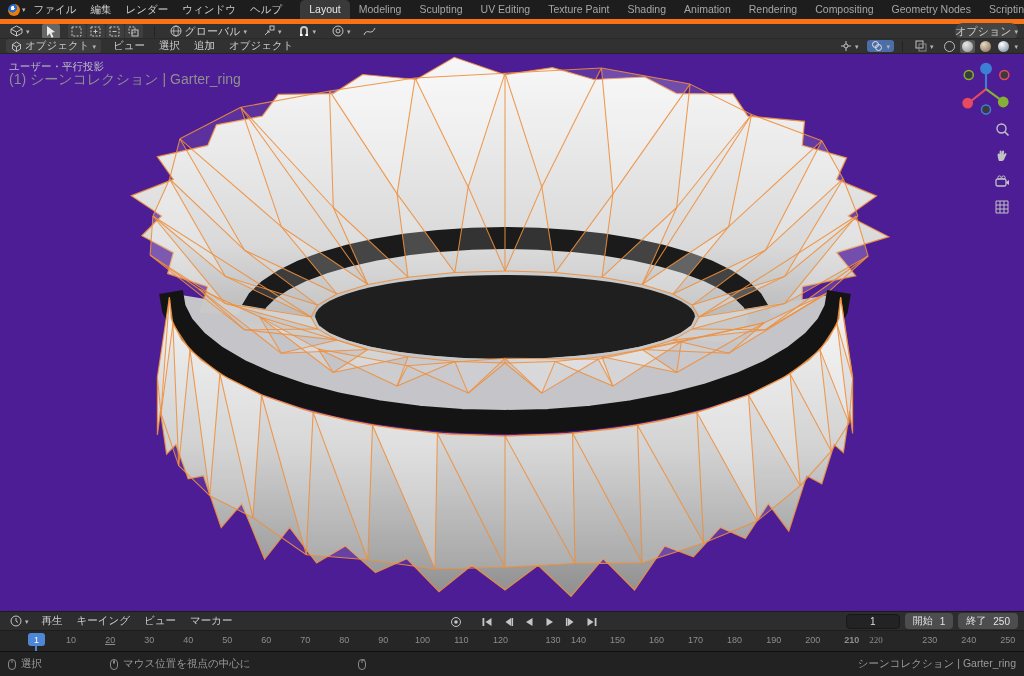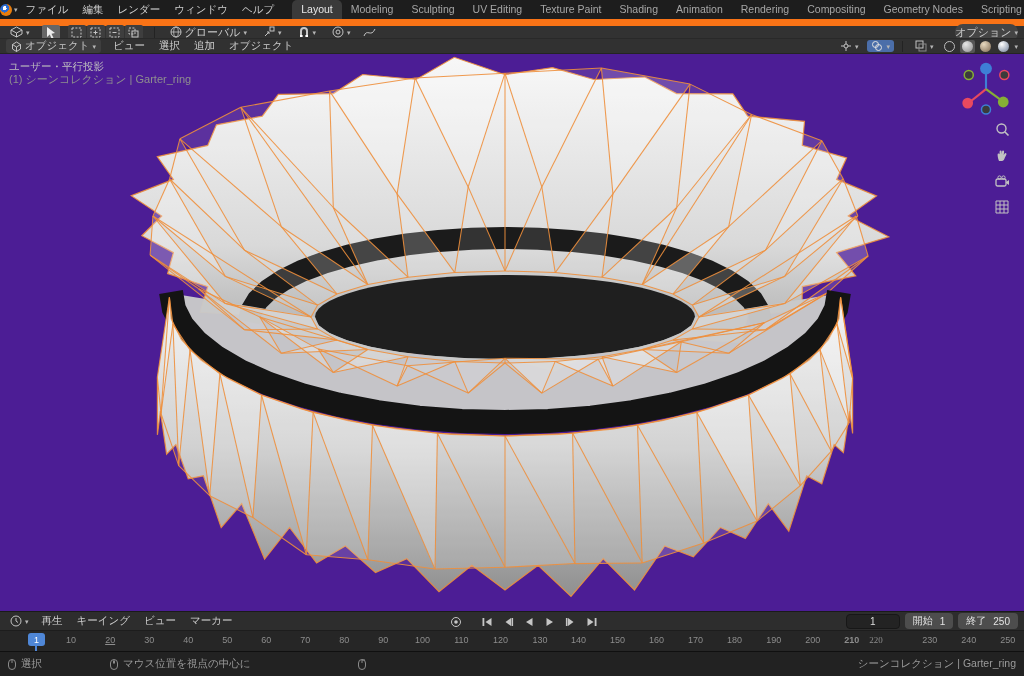--- a/index.html
+++ b/index.html
@@ -2,28 +2,28 @@
 <html><head>
 <meta charset="utf-8">
 <style>
   *{box-sizing:border-box;margin:0;padding:0}
   body{margin:0;background:#111}
   #app{position:relative;width:1024px;height:676px;background:#3b3b3b;overflow:hidden;
        font-family:"Liberation Sans","DejaVu Sans",sans-serif;font-size:11px;color:#c9c9c9}
   .bar{position:absolute;left:0;right:0;display:flex;align-items:center}
 
   
-  #topbar{top:0;height:19px;background:#1d1d1d;padding:0 0;gap:1px;z-index:6}
+  #topbar{top:0;height:19px;background:#1d1d1d;padding:0 8px;gap:1px;z-index:6}
   .menu{padding:1px 7px;border-radius:3px;color:#cfcfcf;font-size:10.5px;white-space:nowrap}
   #tabs{display:flex;margin-left:10px;height:19px;align-items:stretch}
   .tab{padding:3px 9px;font-size:10.5px;color:#a6a6a6;border-radius:5px 5px 0 0;white-space:nowrap}
   .tab.active{background:#3a3a3a;color:#e6e6e6}
 
   
-  #row2{top:19px;height:19px;background:#323232;border-top:7px solid #f97316;padding:0 6px;gap:8px;z-index:5}
+  #row2{top:19px;height:19px;background:#323232;border-top:5px solid #f97316;padding:0 6px;gap:8px;z-index:5}
   #row3{top:38px;height:16px;background:#313131;border-top:1px solid #292929;border-bottom:1px solid #242424;
         padding:0 6px;gap:5px;font-size:10.5px;z-index:5}
   .ddown{display:flex;align-items:center;gap:3px;padding:0 4px;border-radius:3px;white-space:nowrap}
   .caret{font-size:7px;color:#b5b5b5;line-height:1}
   .toolbtn{width:18px;height:15px;background:#3e3e3e;border-radius:2px;display:flex;align-items:center;justify-content:center}
   .toolbtn.active{background:#666}
   .sep{width:1px;height:11px;background:#232323;margin:0 3px}
   .pillgroup{display:flex;gap:1px}
   .spacer{margin-left:auto}
   .sphere{width:11px;height:11px;border-radius:50%;display:inline-block}
@@ -31,21 +31,21 @@
   .sph-solid{background:radial-gradient(circle at 35% 30%, #e8e8e8, #8f8f8f)}
   .sph-mat{background:radial-gradient(circle at 35% 30%, #e8d9c0, #7d6a52)}
   .sph-rend{background:radial-gradient(circle at 35% 30%, #fff, #6f7f96)}
   .shadewrap{display:flex;align-items:center;gap:3px}
   .shadebtn{padding:1px 2px;border-radius:2px;display:flex;align-items:center}
   .shadebtn.active{background:#565656}
 
   
   #viewport{position:absolute;top:54px;left:0;width:1024px;height:557px;background:#4c1d95}
   #overlay-text{position:absolute;top:6px;left:9px;line-height:13px;color:#bfbfbf;font-size:10.5px;z-index:3;pointer-events:none}
-  #overlay-text .l2{color:#8f8f8f;font-size:11px}
+  #overlay-text .l2{color:#8f8f8f;font-size:14px}
   #gizmo{position:absolute;top:6px;right:10px;z-index:3}
   .navcol{position:absolute;right:13px;top:66px;display:flex;flex-direction:column;gap:8px;align-items:center;z-index:3}
   .navbtn{width:18px;height:18px;display:flex;align-items:center;justify-content:center;border-radius:50%}
   #mesh-svg{position:absolute;top:0;left:0}
 
   
   #timeline-header{top:611px;height:19px;background:#2d2d2d;border-top:1px solid #1a1a1a;padding:0 6px;gap:2px;font-size:10.5px;z-index:5}
   #transport{position:absolute;left:446px;top:0;height:19px;display:flex;gap:2px;align-items:center}
   .tbtn{width:19px;height:15px;display:flex;align-items:center;justify-content:center;border-radius:2px}
   #frame-fields{margin-left:auto;display:flex;gap:5px;align-items:center}
@@ -684,21 +684,21 @@
       <span class="tick" style="left: 149.187px;">30</span>
       <span class="tick" style="left: 188.217px;">40</span>
       <span class="tick" style="left: 227.247px;">50</span>
       <span class="tick" style="left: 266.277px;">60</span>
       <span class="tick" style="left: 305.307px;">70</span>
       <span class="tick" style="left: 344.337px;">80</span>
       <span class="tick" style="left: 383.367px;">90</span>
       <span class="tick" style="left: 422.397px;">100</span>
       <span class="tick" style="left: 461.427px; text-align: right;">110</span>
       <span class="tick" style="left: 500.457px;">120</span>
-      <span class="tick" style="left: 540px;">130</span>
+      <span class="tick" style="left: 553px;">130</span>
       <span class="tick" style="left: 578.517px;">140</span>
       <span class="tick" style="left: 617.547px;">150</span>
       <span class="tick" style="left: 656.577px;">160</span>
       <span class="tick" style="left: 695.607px;">170</span>
       <span class="tick" style="left: 734.637px;">180</span>
       <span class="tick" style="left: 773.667px;">190</span>
       <span class="tick" style="left: 812.697px;">200</span>
       <span class="tick" style="left: 851.727px; font-weight: bold;">210</span>
       <span class="tick" style="left: 876px; font-family: Liberation Serif, serif;">220</span>
       <span class="tick" style="left: 929.787px;">230</span>

